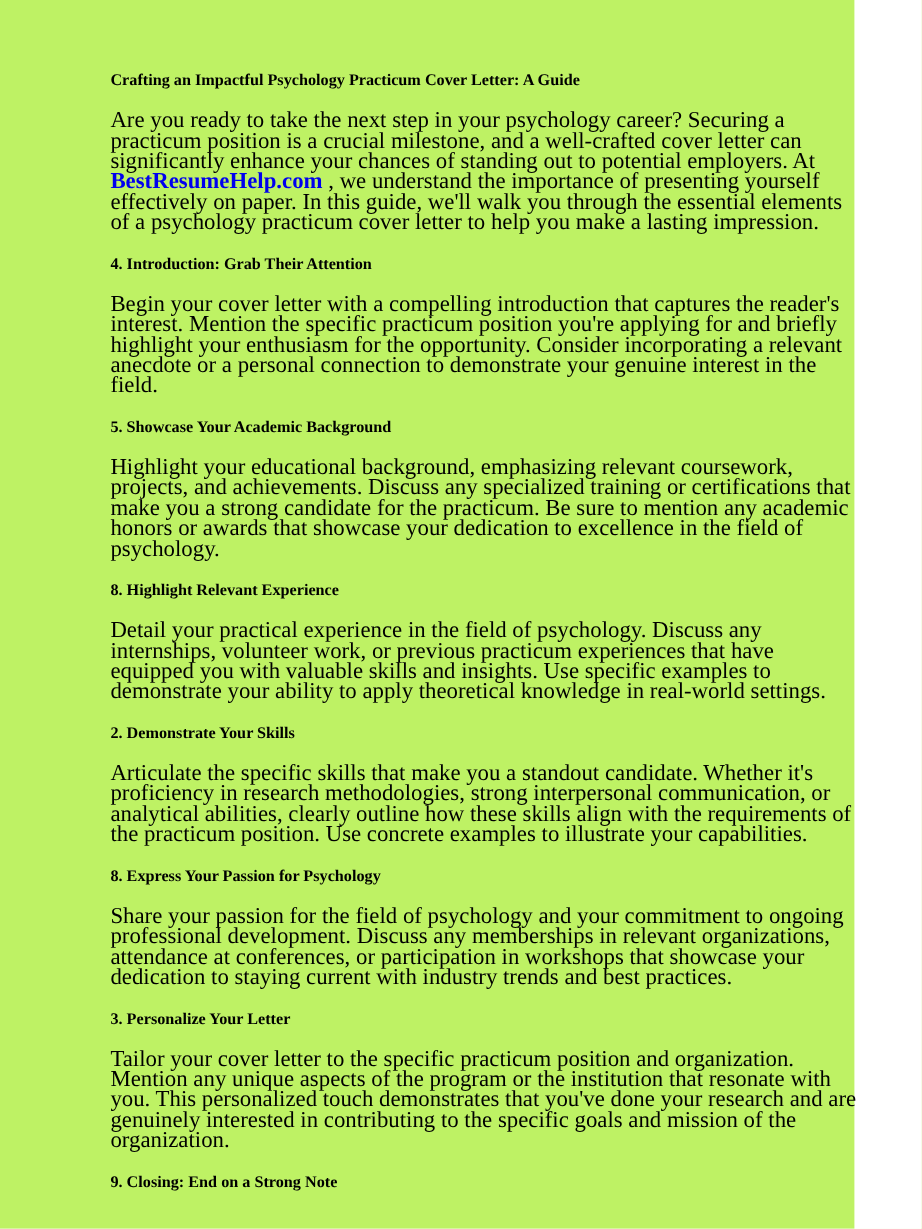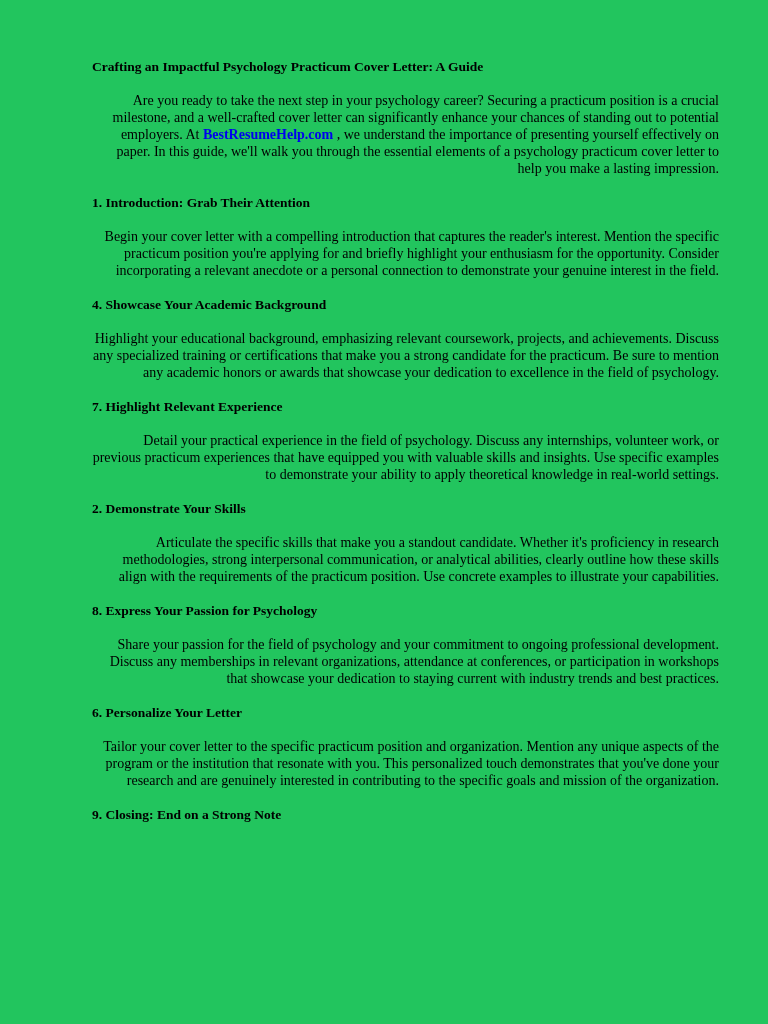--- a/index.html
+++ b/index.html
@@ -9,39 +9,39 @@
   }
   body {
     width: 768px;
     height: 1024px;
     overflow: hidden;
     font-family: "Liberation Serif", "DejaVu Serif", serif;
     color: #000000;
   }
   .page {
     box-sizing: border-box;
-    width: 768px;
+    width: 712px;
     height: 1024px;
     padding: 58px 50px 40px 92px;
-    background: #22c55e;
+    background: #bef264;
   }
   .content {
     width: 627px;
   }
   .doc-title {
     font-size: 13.5px;
     line-height: 17px;
     font-weight: bold;
     margin: 0 0 17px 0;
   }
   .para {
-    font-size: 14px;
+    font-size: 19px;
     line-height: 17px;
     margin: 17px 0;
-    text-align: right;
+    text-align: left;
   }
   .section-heading {
     font-size: 13.5px;
     line-height: 17px;
     font-weight: bold;
     margin: 17px 0;
   }
   a.inline-link {
     color: var(--link-color, #0000EE);
     font-weight: bold;
@@ -52,34 +52,34 @@
 </head>
 <body>
 
 <div class="page">
   <div class="content">
 
     <h1 class="doc-title">Crafting an Impactful Psychology Practicum Cover Letter: A Guide</h1>
 
     <p class="para"><span>Are you ready to take the next step in your psychology career? Securing a practicum position is a crucial milestone, and a well-crafted cover letter can significantly enhance your chances of standing out to potential employers. At </span><a class="inline-link" href="#">BestResumeHelp.com</a><span> , we understand the importance of presenting yourself effectively on paper. In this guide, we'll walk you through the essential elements of a psychology practicum cover letter to help you make a lasting impression.</span></p>
 
-    <h2 class="section-heading">1. Introduction: Grab Their Attention</h2>
+    <h2 class="section-heading">4. Introduction: Grab Their Attention</h2>
     <p class="para">Begin your cover letter with a compelling introduction that captures the reader's interest. Mention the specific practicum position you're applying for and briefly highlight your enthusiasm for the opportunity. Consider incorporating a relevant anecdote or a personal connection to demonstrate your genuine interest in the field.</p>
 
-    <h2 class="section-heading">4. Showcase Your Academic Background</h2>
+    <h2 class="section-heading">5. Showcase Your Academic Background</h2>
     <p class="para">Highlight your educational background, emphasizing relevant coursework, projects, and achievements. Discuss any specialized training or certifications that make you a strong candidate for the practicum. Be sure to mention any academic honors or awards that showcase your dedication to excellence in the field of psychology.</p>
 
-    <h2 class="section-heading">7. Highlight Relevant Experience</h2>
+    <h2 class="section-heading">8. Highlight Relevant Experience</h2>
     <p class="para">Detail your practical experience in the field of psychology. Discuss any internships, volunteer work, or previous practicum experiences that have equipped you with valuable skills and insights. Use specific examples to demonstrate your ability to apply theoretical knowledge in real-world settings.</p>
 
     <h2 class="section-heading">2. Demonstrate Your Skills</h2>
     <p class="para">Articulate the specific skills that make you a standout candidate. Whether it's proficiency in research methodologies, strong interpersonal communication, or analytical abilities, clearly outline how these skills align with the requirements of the practicum position. Use concrete examples to illustrate your capabilities.</p>
 
     <h2 class="section-heading">8. Express Your Passion for Psychology</h2>
     <p class="para">Share your passion for the field of psychology and your commitment to ongoing professional development. Discuss any memberships in relevant organizations, attendance at conferences, or participation in workshops that showcase your dedication to staying current with industry trends and best practices.</p>
 
-    <h2 class="section-heading">6. Personalize Your Letter</h2>
+    <h2 class="section-heading">3. Personalize Your Letter</h2>
     <p class="para">Tailor your cover letter to the specific practicum position and organization. Mention any unique aspects of the program or the institution that resonate with you. This personalized touch demonstrates that you've done your research and are genuinely interested in contributing to the specific goals and mission of the organization.</p>
 
     <h2 class="section-heading">9. Closing: End on a Strong Note</h2>
 
   </div>
 </div>
 
 </body></html>

